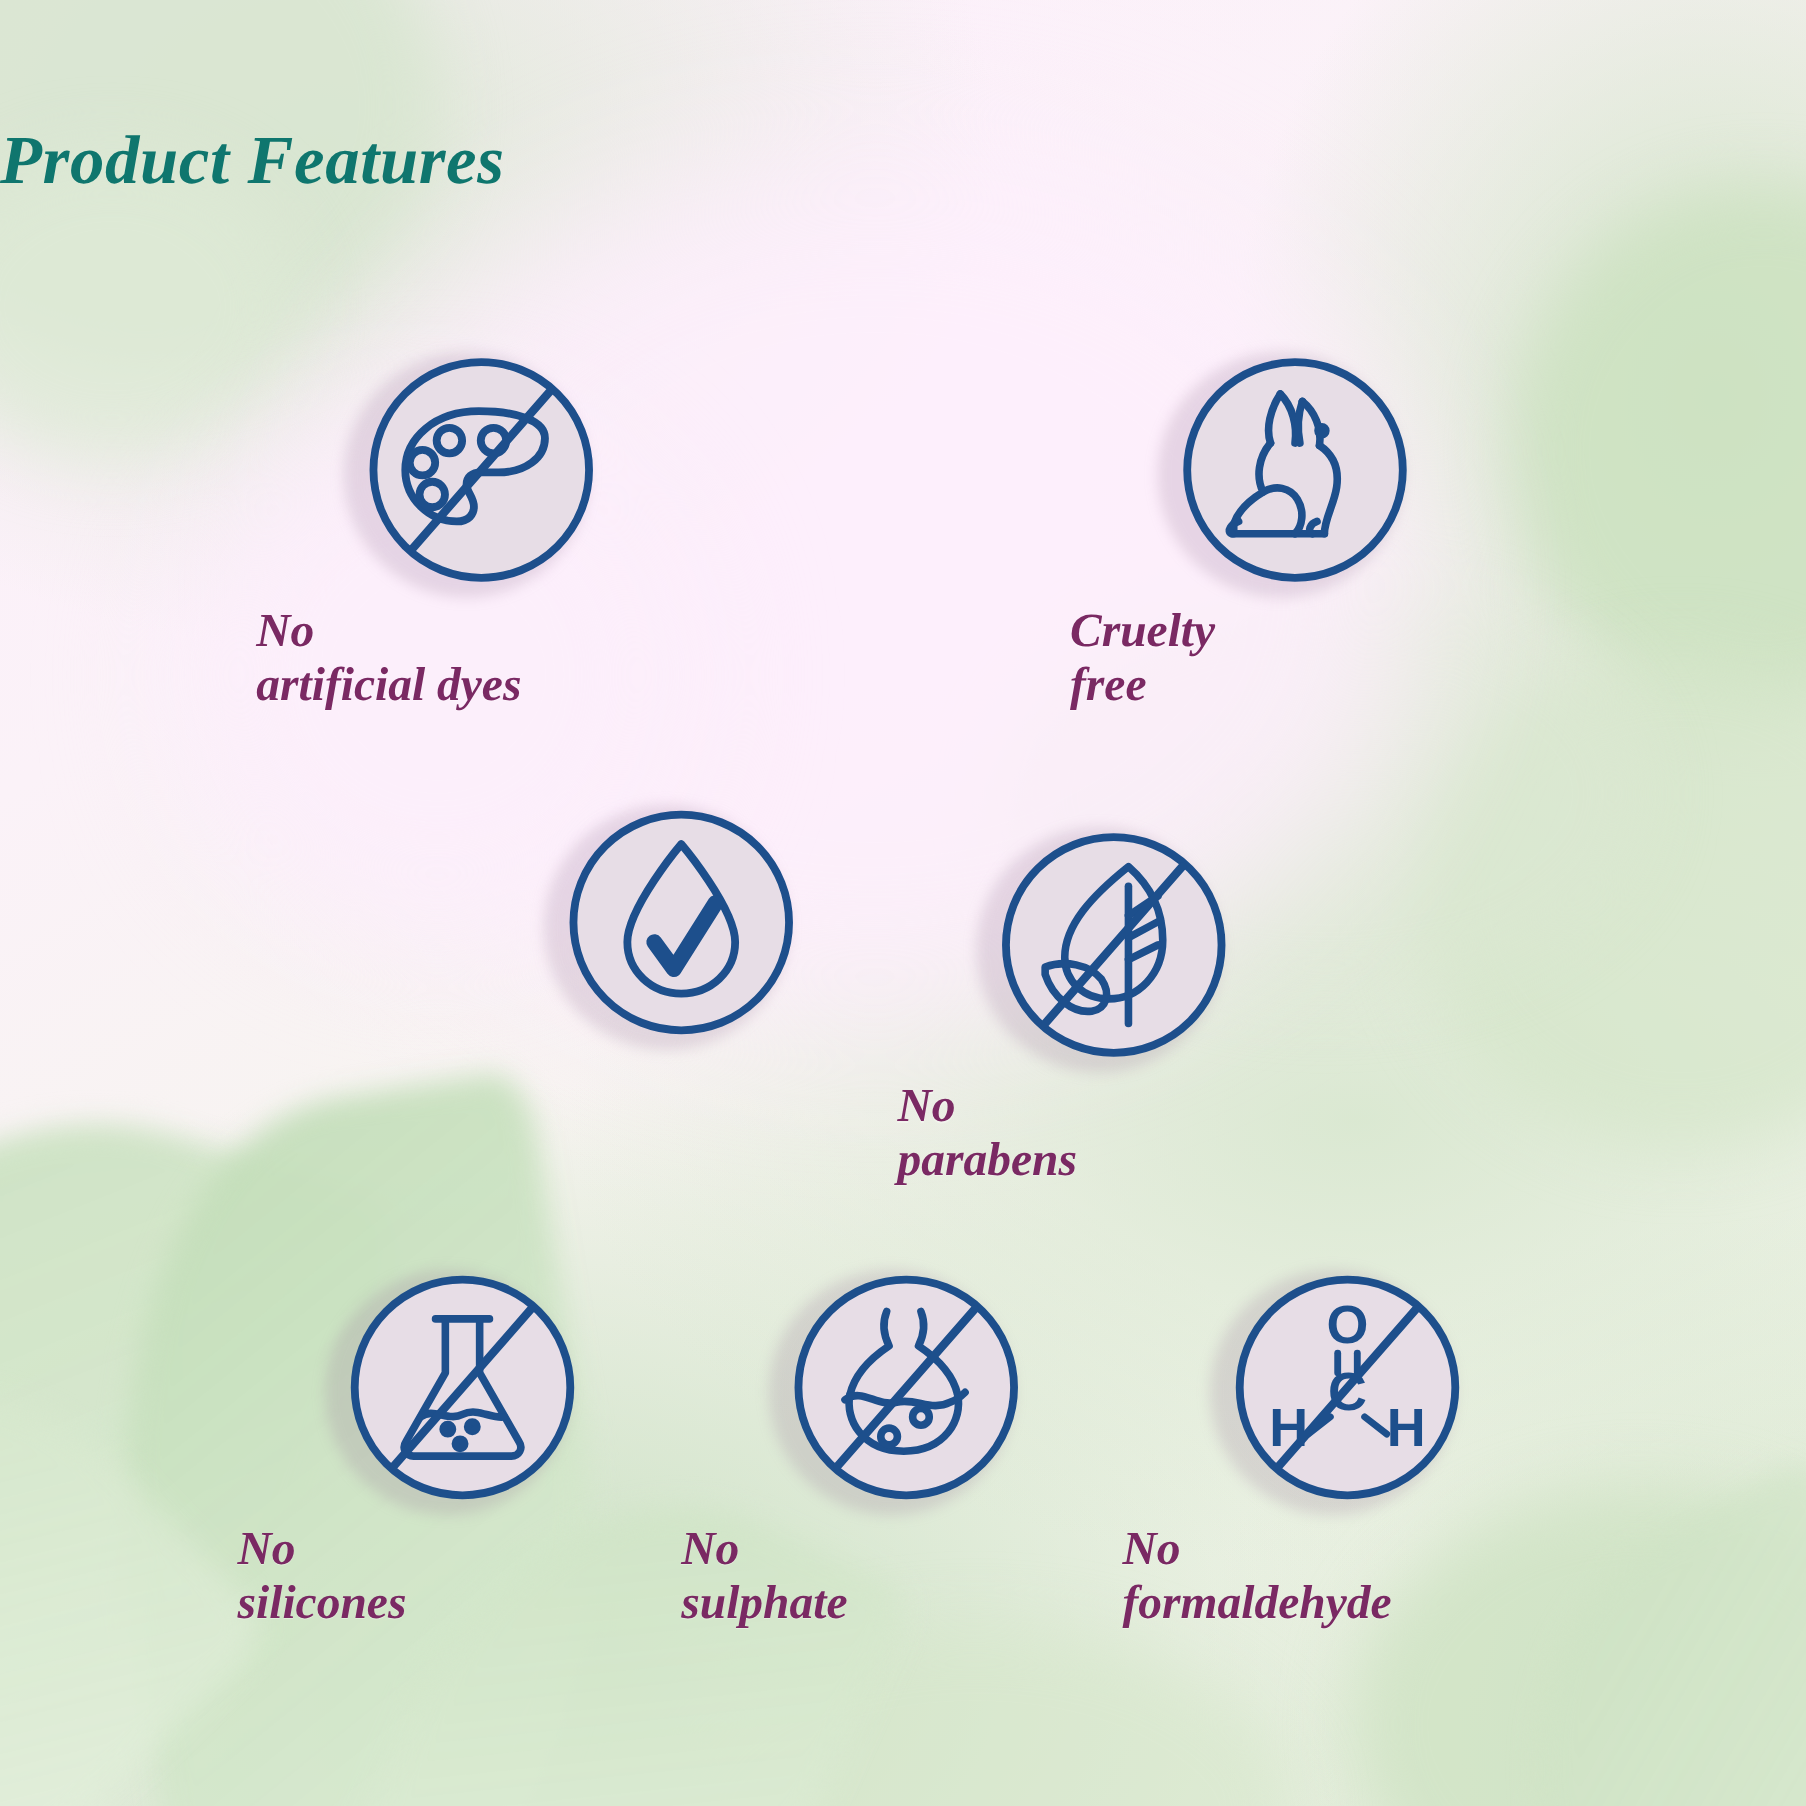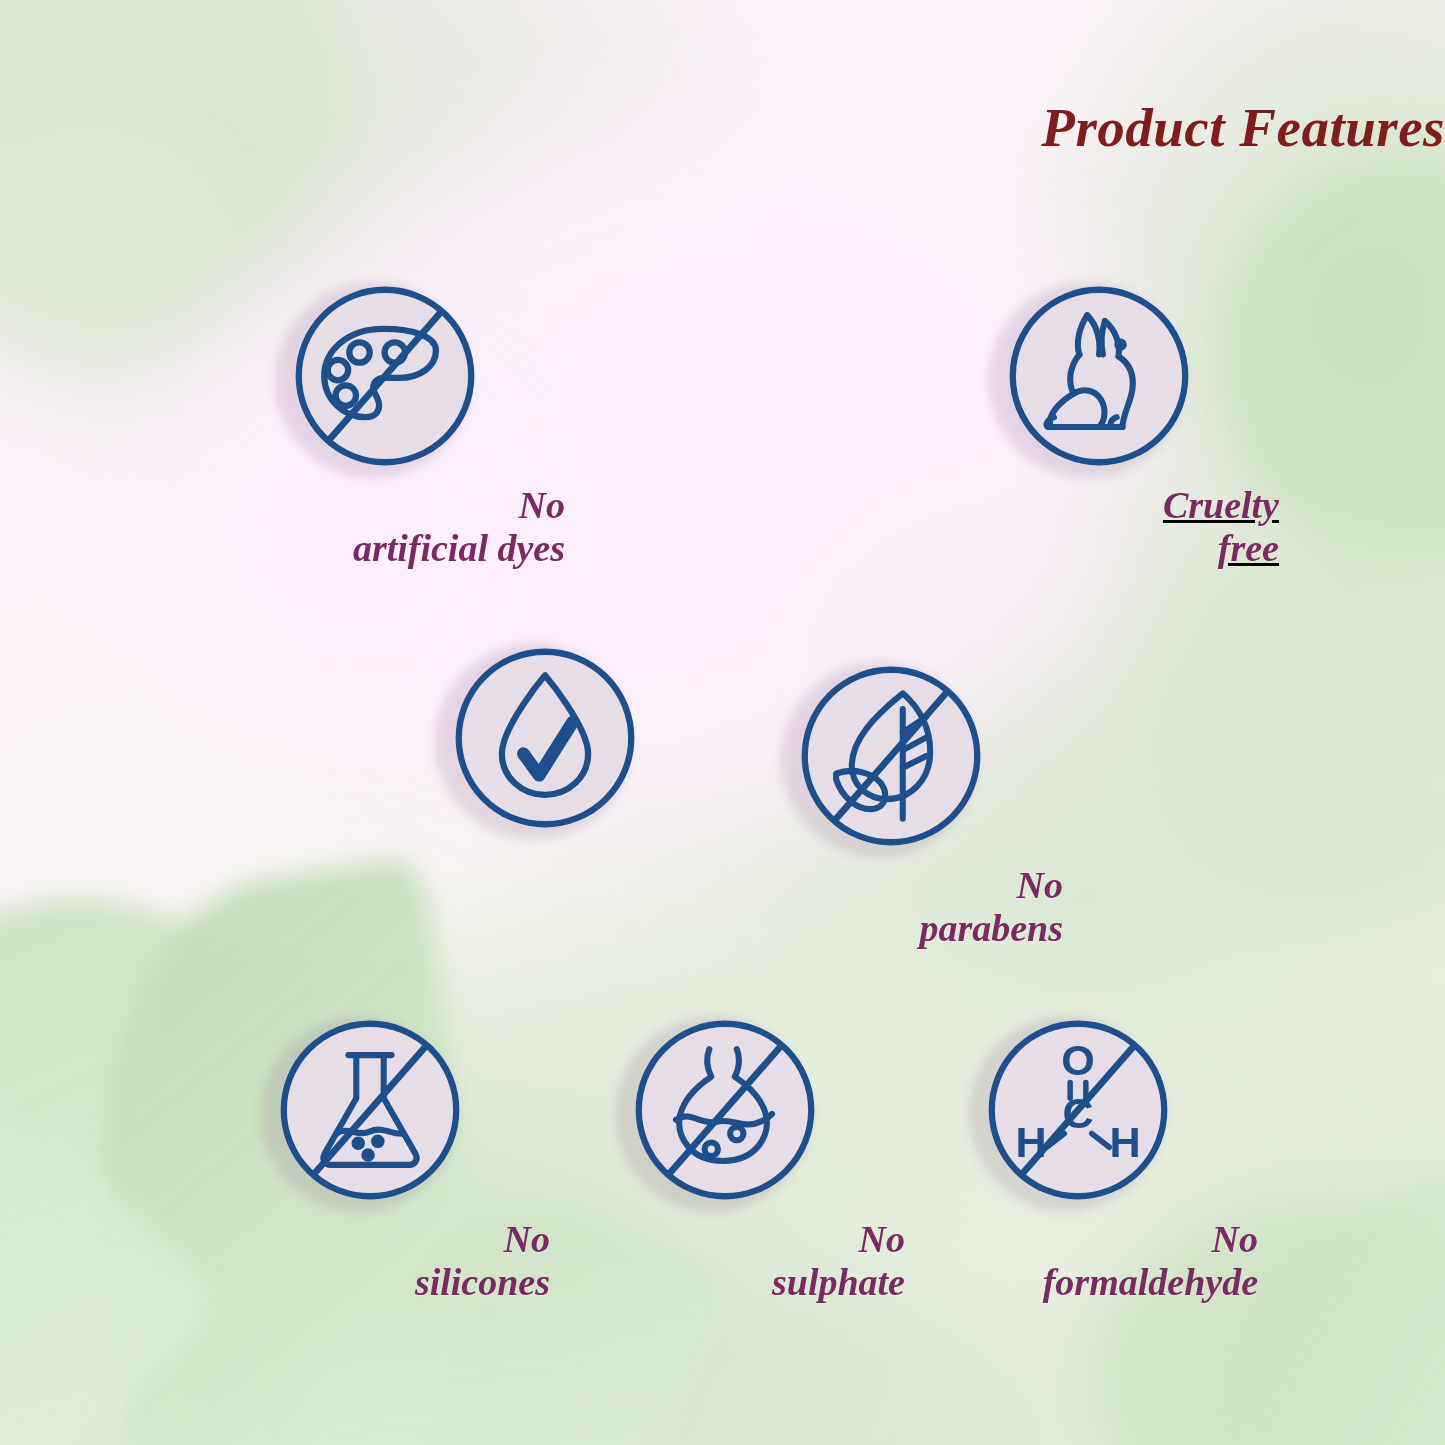--- a/index.html
+++ b/index.html
@@ -42,33 +42,33 @@
     border-radius: 60% 8% 60% 8%;
     filter: blur(11px);
   }
 
   
   .title {
     position: absolute;
     top: 96px;
     left: 0;
     width: 100%;
-    text-align: right;
-    color: #7f1d1d;
+    text-align: left;
+    color: #0f766e;
     font-size: 55px;
     font-weight: bold;
     font-style: italic;
     letter-spacing: 0.5px;
     z-index: 6;
   }
 
   
   .features { position: absolute; inset: 0; z-index: 5; }
 
-  .feature { position: absolute; text-align: right; }
+  .feature { position: absolute; text-align: left; }
 
   .badge {
     position: relative;
     margin: 0 auto;
   }
   .badge-shadow {
     position: absolute;
     border-radius: 50%;
     background: rgba(152,120,150,0.22);
     filter: blur(5px);
@@ -140,21 +140,21 @@
             <circle cx="55" cy="38" r="5.2"></circle>
           </g>
           <line x1="22" y1="82" x2="78" y2="18" stroke="#1d4f8c" stroke-width="3.4" stroke-linecap="round"></line>
         </svg>
       </div>
       <div class="caption">No
 artificial dyes</div>
     </div>
 
 
-    <div class="feature" style="left:919px;top:278px;width:360px;text-decoration:underline;">
+    <div class="feature" style="left:856px;top:278px;width:360px;">
       <div class="badge" style="width:196px;height:196px;">
         <div class="badge-shadow"></div>
         <svg width="196" height="196" viewBox="0 0 100 100">
           <circle cx="50" cy="50" r="44" fill="#e7dde6"></circle>
           <circle cx="50" cy="50" r="44" fill="none" stroke="#1d4f8c" stroke-width="3.2"></circle>
           <g fill="none" stroke="#1d4f8c" stroke-width="3.1" stroke-linecap="round" stroke-linejoin="round">
             <path d="M44 19 C40 25 38 33 40 39"></path>
             <path d="M44 19 C49 24 51 32 50 39"></path>
             <path d="M53 22 C51 28 51 34 52 39"></path>
             <path d="M53 22 C58 26 61 33 60 40"></path>

